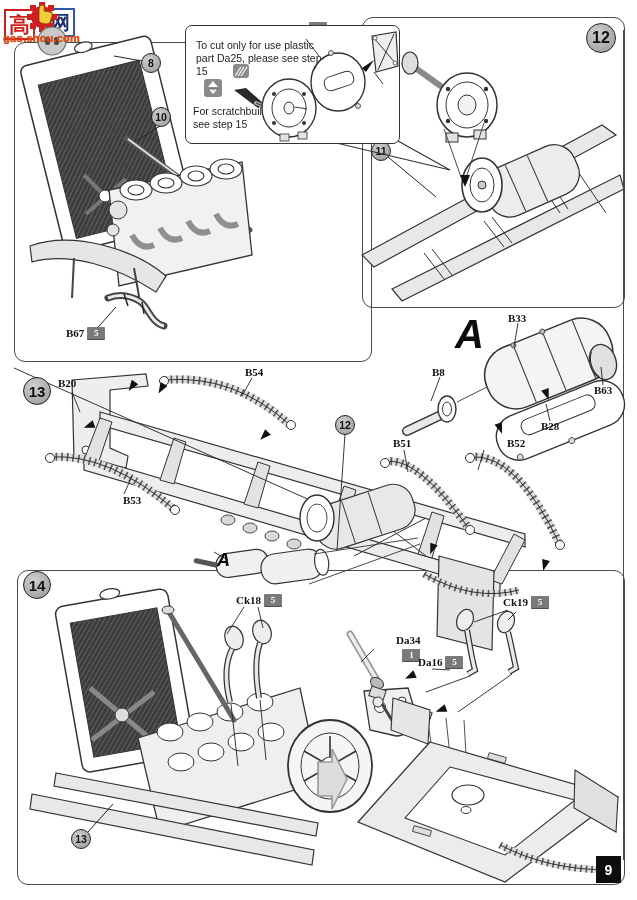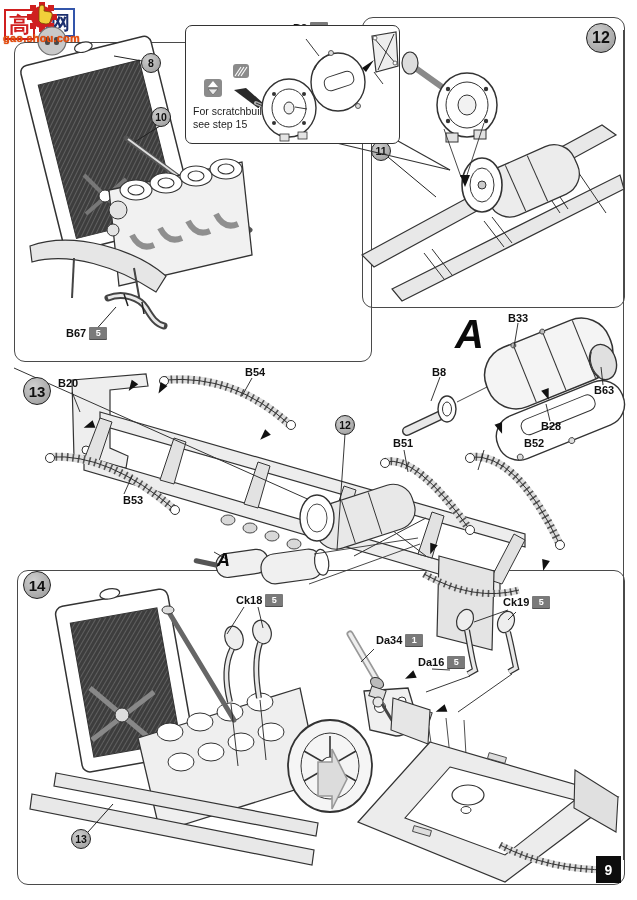--- a/index.html
+++ b/index.html
@@ -9,21 +9,21 @@
   svg.draw{position:absolute;overflow:visible;}
   
   .stepnum{position:absolute;border-radius:50%;border:1.6px solid #222;
            background:radial-gradient(circle at 38% 32%, #cfcfcf 0%, #a8a8a8 70%, #8f8f8f 100%);
            display:flex;align-items:center;justify-content:center;font-weight:bold;color:#111;}
   .big{width:26px;height:26px;font-size:15px;}
   .big12{width:28px;height:28px;font-size:16px;}
   .ref{width:18px;height:18px;font-size:10.5px;border-width:1.3px;}
   
   .plabel{position:absolute;display:flex;align-items:flex-end;gap:3px;
-          font-size:11px;font-weight:600;color:#101010;white-space:nowrap;}
+          font-size:11px;font-weight:600;color:#101010;white-space:nowrap;font-family:Liberation Serif, serif;}
   .plabel.vert{flex-direction:column;gap:2px;}
   .badge{display:inline-block;min-width:14px;padding:0 2px;height:12px;line-height:12px;
          background:#7a7a7a;color:#fff;font-size:9px;font-weight:bold;text-align:center;
          border-radius:1px;box-shadow:0 1px 0 #4e4e4e;}
   
   .notebox{position:absolute;left:185px;top:25px;width:213px;height:117px;background:#fff;
            border:1.5px solid #333;border-radius:7px;z-index:6;}
   .notetext{position:absolute;font-size:10.5px;line-height:1.25;color:#1d1d1d;}
   .miniicon{position:absolute;border-radius:3px;background:#8b8b8b;}
   
@@ -403,20 +403,21 @@
       <rect x="470" y="185" width="18" height="6" transform="rotate(16 479 188)" fill="#ddd" stroke="#333" stroke-width="0.8"></rect>
       <rect x="395" y="258" width="18" height="6" transform="rotate(16 404 261)" fill="#ddd" stroke="#333" stroke-width="0.8"></rect>
     </g>
   </svg>
 
   <svg class="draw" style="left:320px;top:138px;z-index:5;" width="140" height="40" viewBox="0 0 140 40">
     <line x1="8" y1="3" x2="130" y2="32" stroke="#333" stroke-width="1.2"></line>
     <line x1="78" y1="3" x2="130" y2="32" stroke="#333" stroke-width="1.2"></line>
   </svg>
   <div class="notebox">
+    <div class="notetext" style="left:10px;top:13px;width:132px;">To cut only for use plastic part Da25, please see step 15</div>
     <div class="notetext" style="left:7px;top:79px;width:86px;">For scratchbuild see step 15</div>
 
     <div class="miniicon" style="left:18px;top:53px;width:18px;height:18px;">
       <svg width="18" height="18" viewBox="0 0 18 18">
         <polygon points="9,2 14,8 4,8" fill="#fff"></polygon>
         <polygon points="9,16 4,10 14,10" fill="#e9e9e9" stroke="#555" stroke-width="0.6"></polygon>
       </svg>
     </div>
 
     <div class="miniicon" style="left:47px;top:38px;width:16px;height:14px;">
@@ -503,21 +504,21 @@
   </div>
   <div class="plabel" style="left:245px;top:366px;">
     <span>B54</span>
   </div>
   <div class="plabel" style="left:103px;top:494px;margin-left:20px;">
     <span>B53</span>
   </div>
   <div class="plabel" style="left:393px;top:437px;">
     <span>B51</span>
   </div>
-  <div class="plabel" style="left:494px;top:437px;padding-left:30px;">
+  <div class="plabel" style="left:477px;top:437px;padding-left:30px;">
     <span>B52</span>
   </div>
   <div class="plabel" style="left:508px;top:312px;">
     <span>B33</span>
   </div>
   <div class="plabel" style="left:432px;top:366px;">
     <span>B8</span>
   </div>
   <div class="plabel" style="left:594px;top:384px;">
     <span>B63</span>
@@ -526,21 +527,21 @@
     <span>B28</span>
   </div>
   <div class="plabel" style="left:236px;top:594px;">
     <span>Ck18</span>
       <span class="badge">5</span>
   </div>
   <div class="plabel" style="left:503px;top:596px;">
     <span>Ck19</span>
       <span class="badge">5</span>
   </div>
-  <div class="plabel" style="left:376px;top:634px;">
+  <div class="plabel" style="left:396px;top:634px;flex-direction:column;">
     <span>Da34</span>
       <span class="badge">1</span>
   </div>
   <div class="plabel" style="left:418px;top:656px;">
     <span>Da16</span>
       <span class="badge">5</span>
   </div>
 
   <div class="bigA" style="left:455px;top:312px;font-size:40px;">A</div>
   <div class="bigA" style="left:217px;top:550px;font-size:18px;">A</div>

